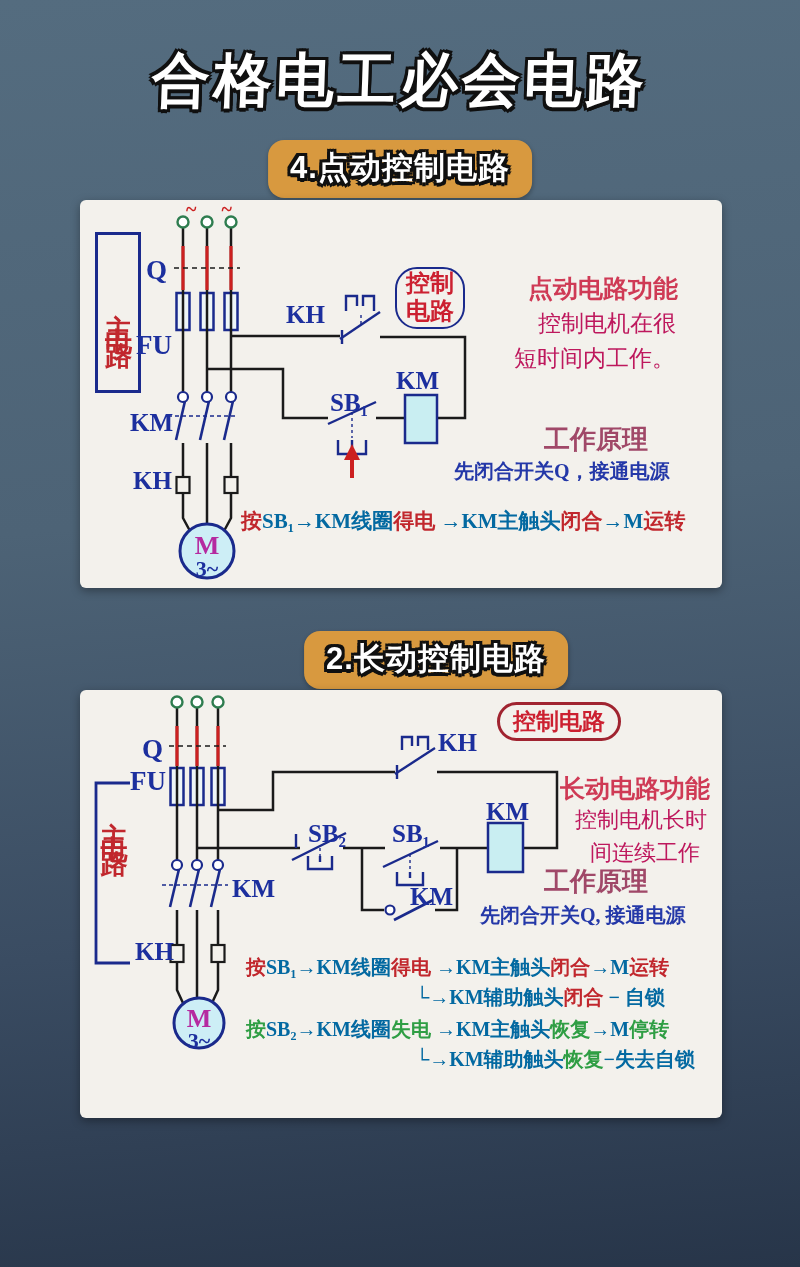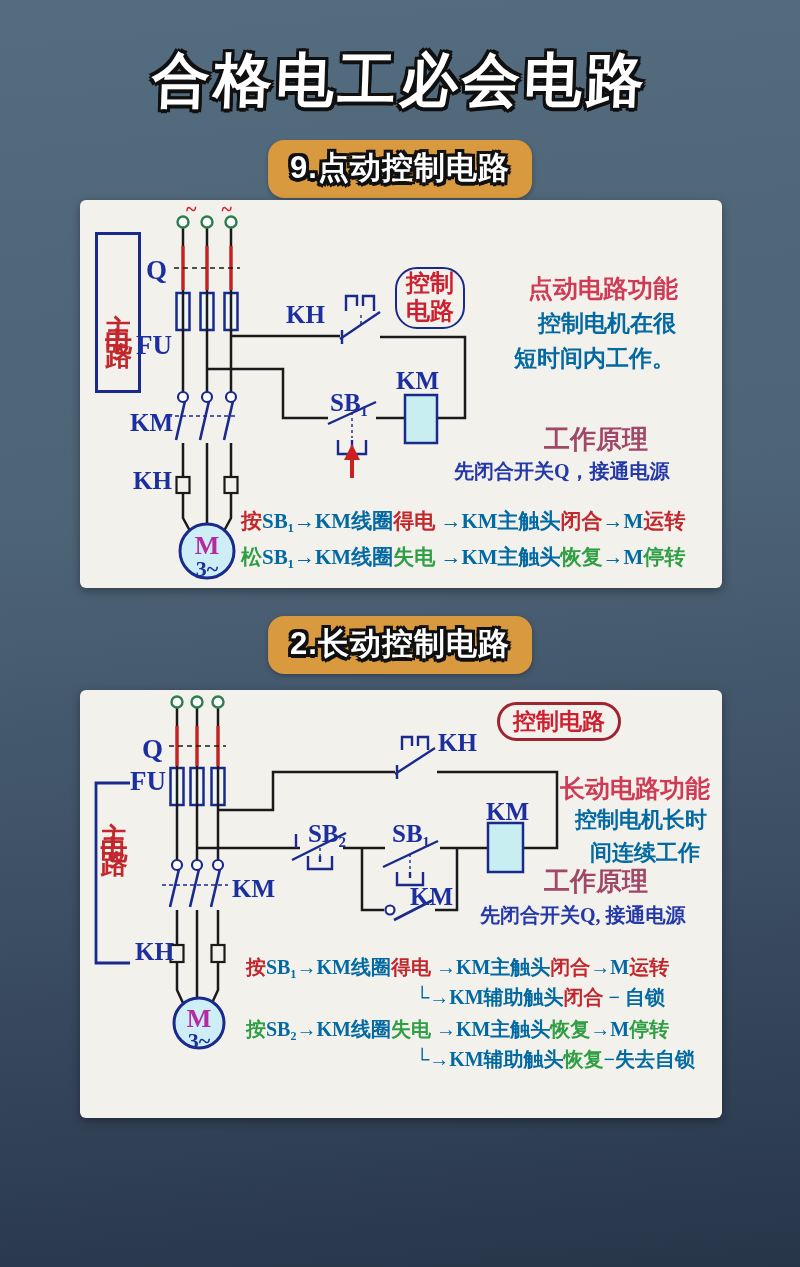--- a/index.html
+++ b/index.html
@@ -19,59 +19,59 @@
     font-family:"Liberation Sans", sans-serif;font-weight:bold;
   }
   .badge{
     position:absolute;left:50%;transform:translateX(-50%);
     background:#d8993f;border-radius:16px;padding:7px 22px 9px 22px;
     font-size:31px;letter-spacing:1px;white-space:nowrap;
     font-family:"Liberation Sans", sans-serif;font-weight:bold;
     box-shadow:0 2px 4px rgba(0,0,0,.25);
   }
   .badge1{top:140px;}
-  .badge2{top:616px;}
+  .badge2{top:631px;margin-left:36px;}
   .panel{
     position:absolute;left:80px;background:#f3f1ec;border-radius:6px;
     box-shadow:0 3px 10px rgba(0,0,0,.35);
   }
   .panel1{top:200px;width:642px;height:388px;}
   .panel2{top:690px;width:642px;height:428px;}
   .panel svg{position:absolute;left:0;top:0;}
   .lbl{position:absolute;font-weight:bold;color:#1c2f9e;font-size:25px;line-height:1;white-space:nowrap;}
   .vert{
     writing-mode:vertical-rl;text-orientation:upright;
     color:#c1272d;font-weight:bold;font-size:27px;letter-spacing:14px;line-height:1;
   }
   .mc-box{position:absolute;border:3px solid #1a2a8c;display:flex;align-items:center;justify-content:center;}
   .ctrl-box{
     position:absolute;font-weight:bold;color:#cc2030;text-align:center;
     display:flex;align-items:center;justify-content:center;border-radius:22px;
   }
   .fn-title{position:absolute;color:#cf3a55;font-weight:bold;font-size:25px;white-space:nowrap;}
-  .fn-line{position:absolute;color:#0369a1;font-weight:bold;font-size:23px;white-space:nowrap;}
+  .fn-line{position:absolute;color:#be185d;font-weight:normal;font-size:23px;white-space:nowrap;}
   .pr-title{position:absolute;color:#a04868;font-weight:bold;font-size:26px;white-space:nowrap;}
   .pr-line{position:absolute;color:#2438a8;font-weight:bold;font-size:20px;white-space:nowrap;}
   .flow{position:absolute;font-weight:bold;font-size:21px;white-space:nowrap;letter-spacing:0;}
   .flow2{font-size:20px;}
   .seg-red{color:#c1272d;}
   .seg-blue{color:#0369a1;}
   .seg-green{color:#2f9e44;}
   .phase-marks{position:absolute;color:#cc2020;font-weight:bold;font-size:20px;letter-spacing:10px;}
   .motor-m{position:absolute;color:#b52aa0;font-weight:bold;font-size:26px;text-align:center;}
   .motor-ph{position:absolute;color:#1c2f9e;font-weight:bold;font-size:22px;text-align:center;}
 </style>
 </head>
 <body>
 
 <div class="stage">
 
   <div class="main-title outline-white">合格电工必会电路</div>
 
-  <div class="badge badge1 outline-white">9.点动控制电路</div>
+  <div class="badge badge1 outline-white">4.点动控制电路</div>
 
   <div class="panel panel1">
     <svg width="642" height="388" viewBox="0 0 642 388">
 
       <g>
         <rect x="96.5" y="93" width="13" height="37" fill="#eef6f8" stroke="#1a2a8c" stroke-width="2.5"></rect>
         <rect x="120.5" y="93" width="13" height="37" fill="#eef6f8" stroke="#1a2a8c" stroke-width="2.5"></rect>
         <rect x="144.5" y="93" width="13" height="37" fill="#eef6f8" stroke="#1a2a8c" stroke-width="2.5"></rect>
       </g>
 
@@ -159,21 +159,20 @@
     </div>
     <div class="motor-m" style="left:112px;top:331px;width:30px;">M</div>
     <div class="motor-ph" style="left:110px;top:356px;width:34px;">3~</div>
 
     <div class="fn-title" style="left:448px;top:72px;">点动电路功能</div>
     <div class="fn-line" style="left:458px;top:108px;">控制电机在很</div>
     <div class="fn-line" style="left:434px;top:143px;text-align:right;">短时间内工作。</div>
     <div class="pr-title" style="left:464px;top:222px;">工作原理</div>
     <div class="pr-line" style="left:374px;top:258px;">先闭合开关Q，接通电源</div>
     <div class="flow" style="left:161px;top:307px;"><span class="seg-red">按</span><span class="seg-blue">SB₁→KM线圈</span><span class="seg-red">得电</span><span class="seg-blue"> →KM主触头</span><span class="seg-red">闭合</span><span class="seg-blue">→M</span><span class="seg-red">运转</span></div>
-    <div class="flow" style="left:161px;top:343px;"><span class="seg-green">松</span><span class="seg-blue">SB₁→KM线圈</span><span class="seg-green">失电</span><span class="seg-blue"> →KM主触头</span><span class="seg-green">恢复</span><span class="seg-blue">→M</span><span class="seg-green">停转</span></div>
   </div>
 
   <div class="badge badge2 outline-white">2.长动控制电路</div>
 
   <div class="panel panel2">
     <svg width="642" height="428" viewBox="0 0 642 428">
 
       <g>
         <rect x="90.5" y="78" width="13" height="37" fill="#eef6f8" stroke="#1a2a8c" stroke-width="2.5"></rect>
         <rect x="110.5" y="78" width="13" height="37" fill="#eef6f8" stroke="#1a2a8c" stroke-width="2.5"></rect>

